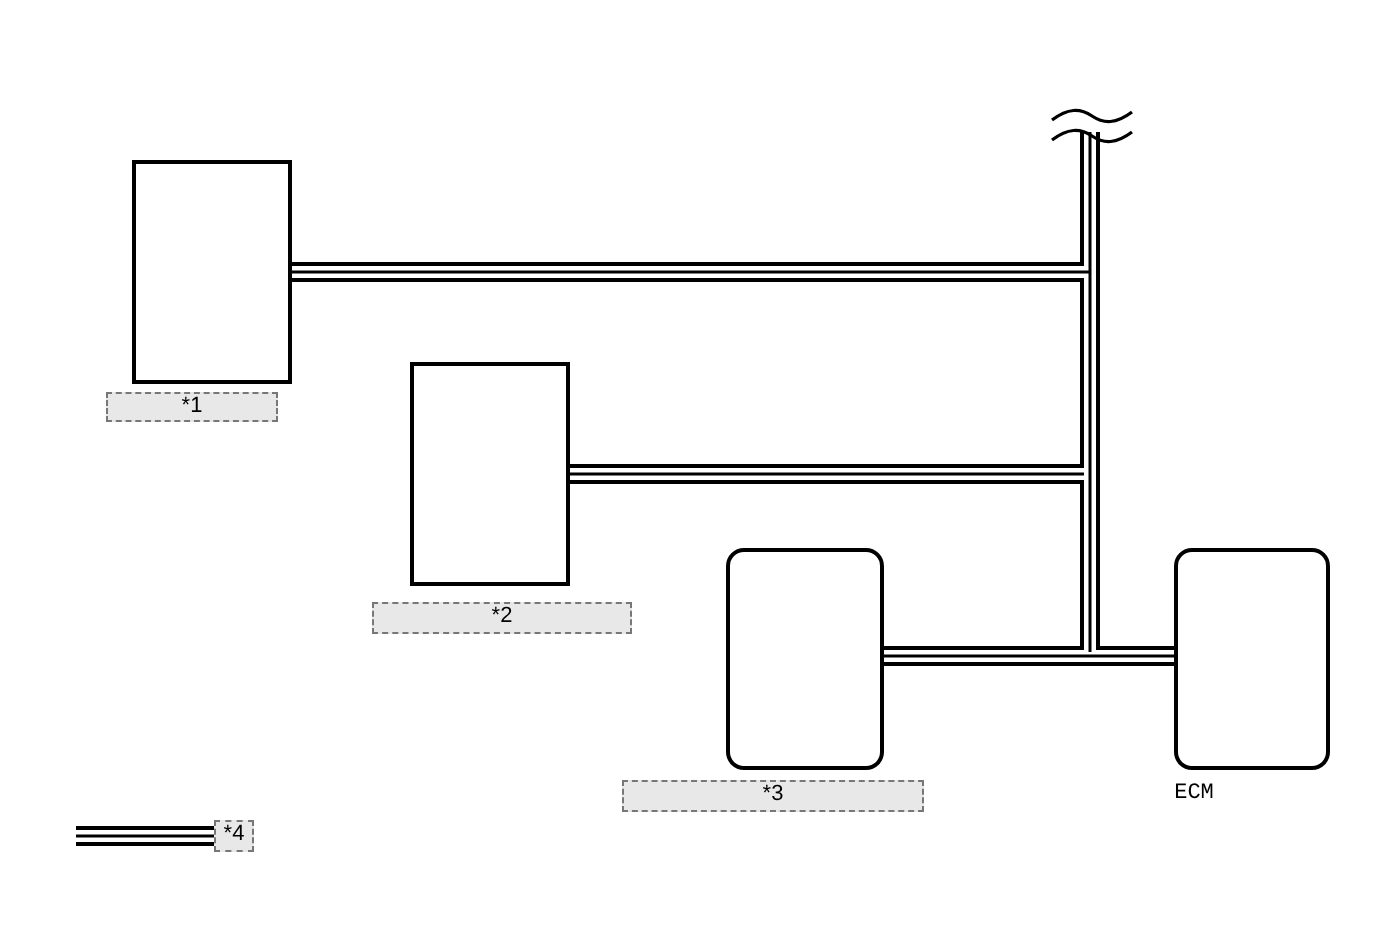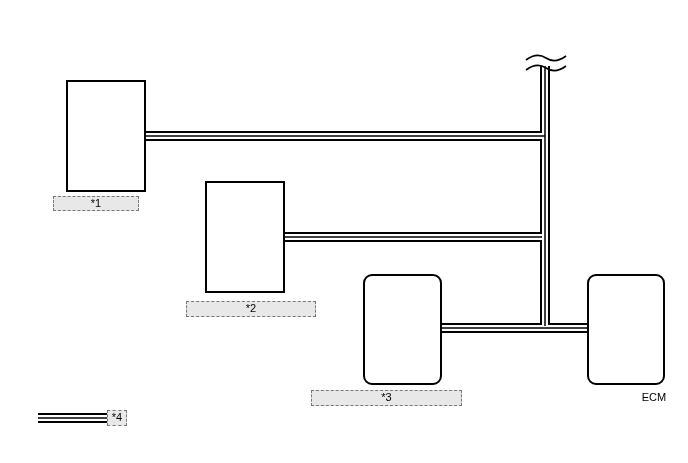--- a/index.html
+++ b/index.html
@@ -54,16 +54,16 @@
 
 <div class="callout" style="left:53px; top:196px; width:86px; height:15px;">
   <span>*1</span>
 </div>
 <div class="callout" style="left:186px; top:301px; width:130px; height:16px;">
   <span>*2</span>
 </div>
 <div class="callout" style="left:311px; top:390px; width:151px; height:16px;">
   <span>*3</span>
 </div>
-<div class="lbl" style="left:629px; top:390px; width:50px;">ECM</div>
+<div class="lbl" style="left:572px; top:390px; width:50px;font-family:Liberation Mono, monospace;">ECM</div>
 <div class="callout" style="left:107px; top:410px; width:20px; height:16px;">
   <span>*4</span>
 </div>
 
 </body></html>

